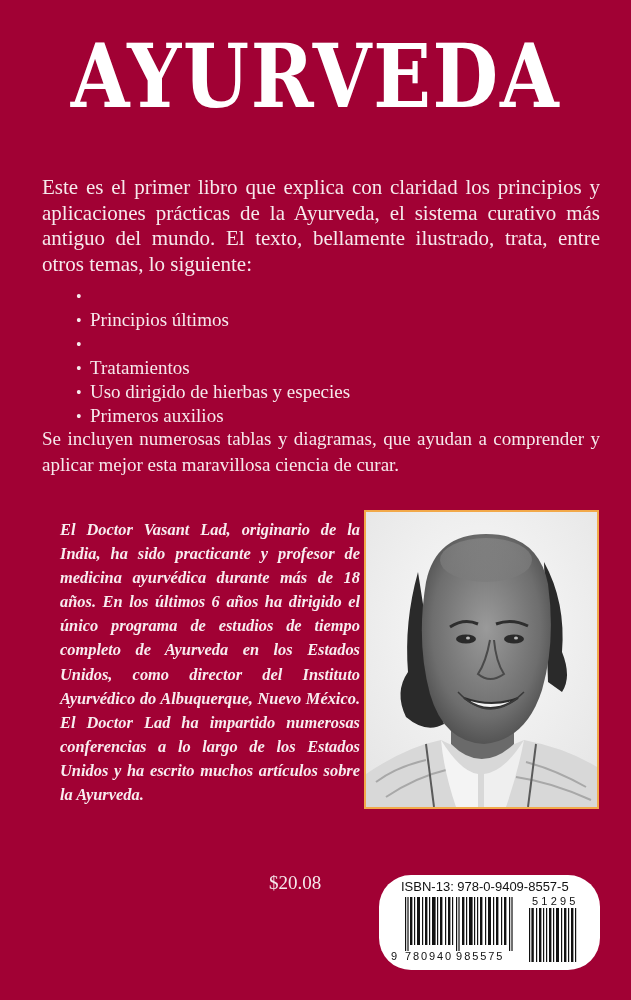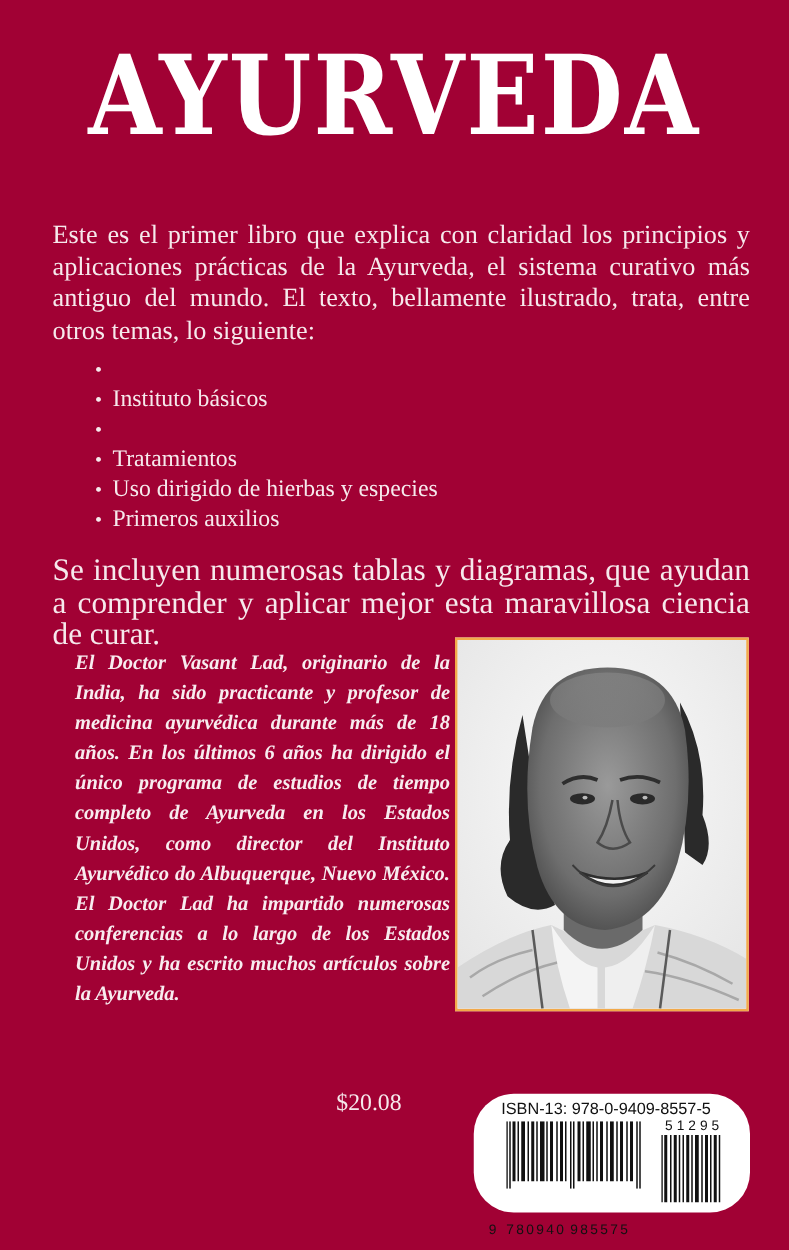--- a/index.html
+++ b/index.html
@@ -56,23 +56,23 @@
       align-items: baseline;
     }
     .topics .bullet {
       display: inline-block;
       width: 14px;
       font-size: 16px;
     }
     .outro {
       position: absolute;
       left: 42px;
-      top: 444px;
+      top: 426px;
       width: 558px;
-      font-size: 25px;
+      font-size: 19px;
       line-height: 25.5px;
       text-align: justify;
       text-align-last: left;
       margin: 0;
     }
     .bio {
       position: absolute;
       left: 60px;
       top: 518px;
       width: 300px;
@@ -146,21 +146,20 @@
       white-space: nowrap;
     }
     .ean-digits .first {
       display: inline-block;
       width: 14px;
     }
     .ean-digits .group {
       display: inline-block;
       letter-spacing: 1.9px;
       margin-right: 3px;
-      margin-top: 28px;
     }
     .bars-main {
       position: absolute;
       left: 26px;
       top: 22px;
     }
     .bars-addon {
       position: absolute;
       left: 150px;
       top: 33px;
@@ -172,21 +171,21 @@
 <div class="title">AYURVEDA</div>
 
 <p class="intro">Este es el primer libro que explica con claridad los principios y aplicaciones prácticas de la Ayurveda, el sistema curativo más antiguo del mundo. El texto, bellamente ilustrado, trata, entre otros temas, lo siguiente:</p>
 
 <ul class="topics">
   <li>
       <span class="bullet">•</span>
     </li>
   <li>
       <span class="bullet">•</span>
-      <span>Instituto básicos</span>
+      <span>Principios últimos</span>
     </li>
   <li>
       <span class="bullet">•</span>
     </li>
   <li>
       <span class="bullet">•</span>
       <span>Tratamientos</span>
     </li>
   <li>
       <span class="bullet">•</span>

